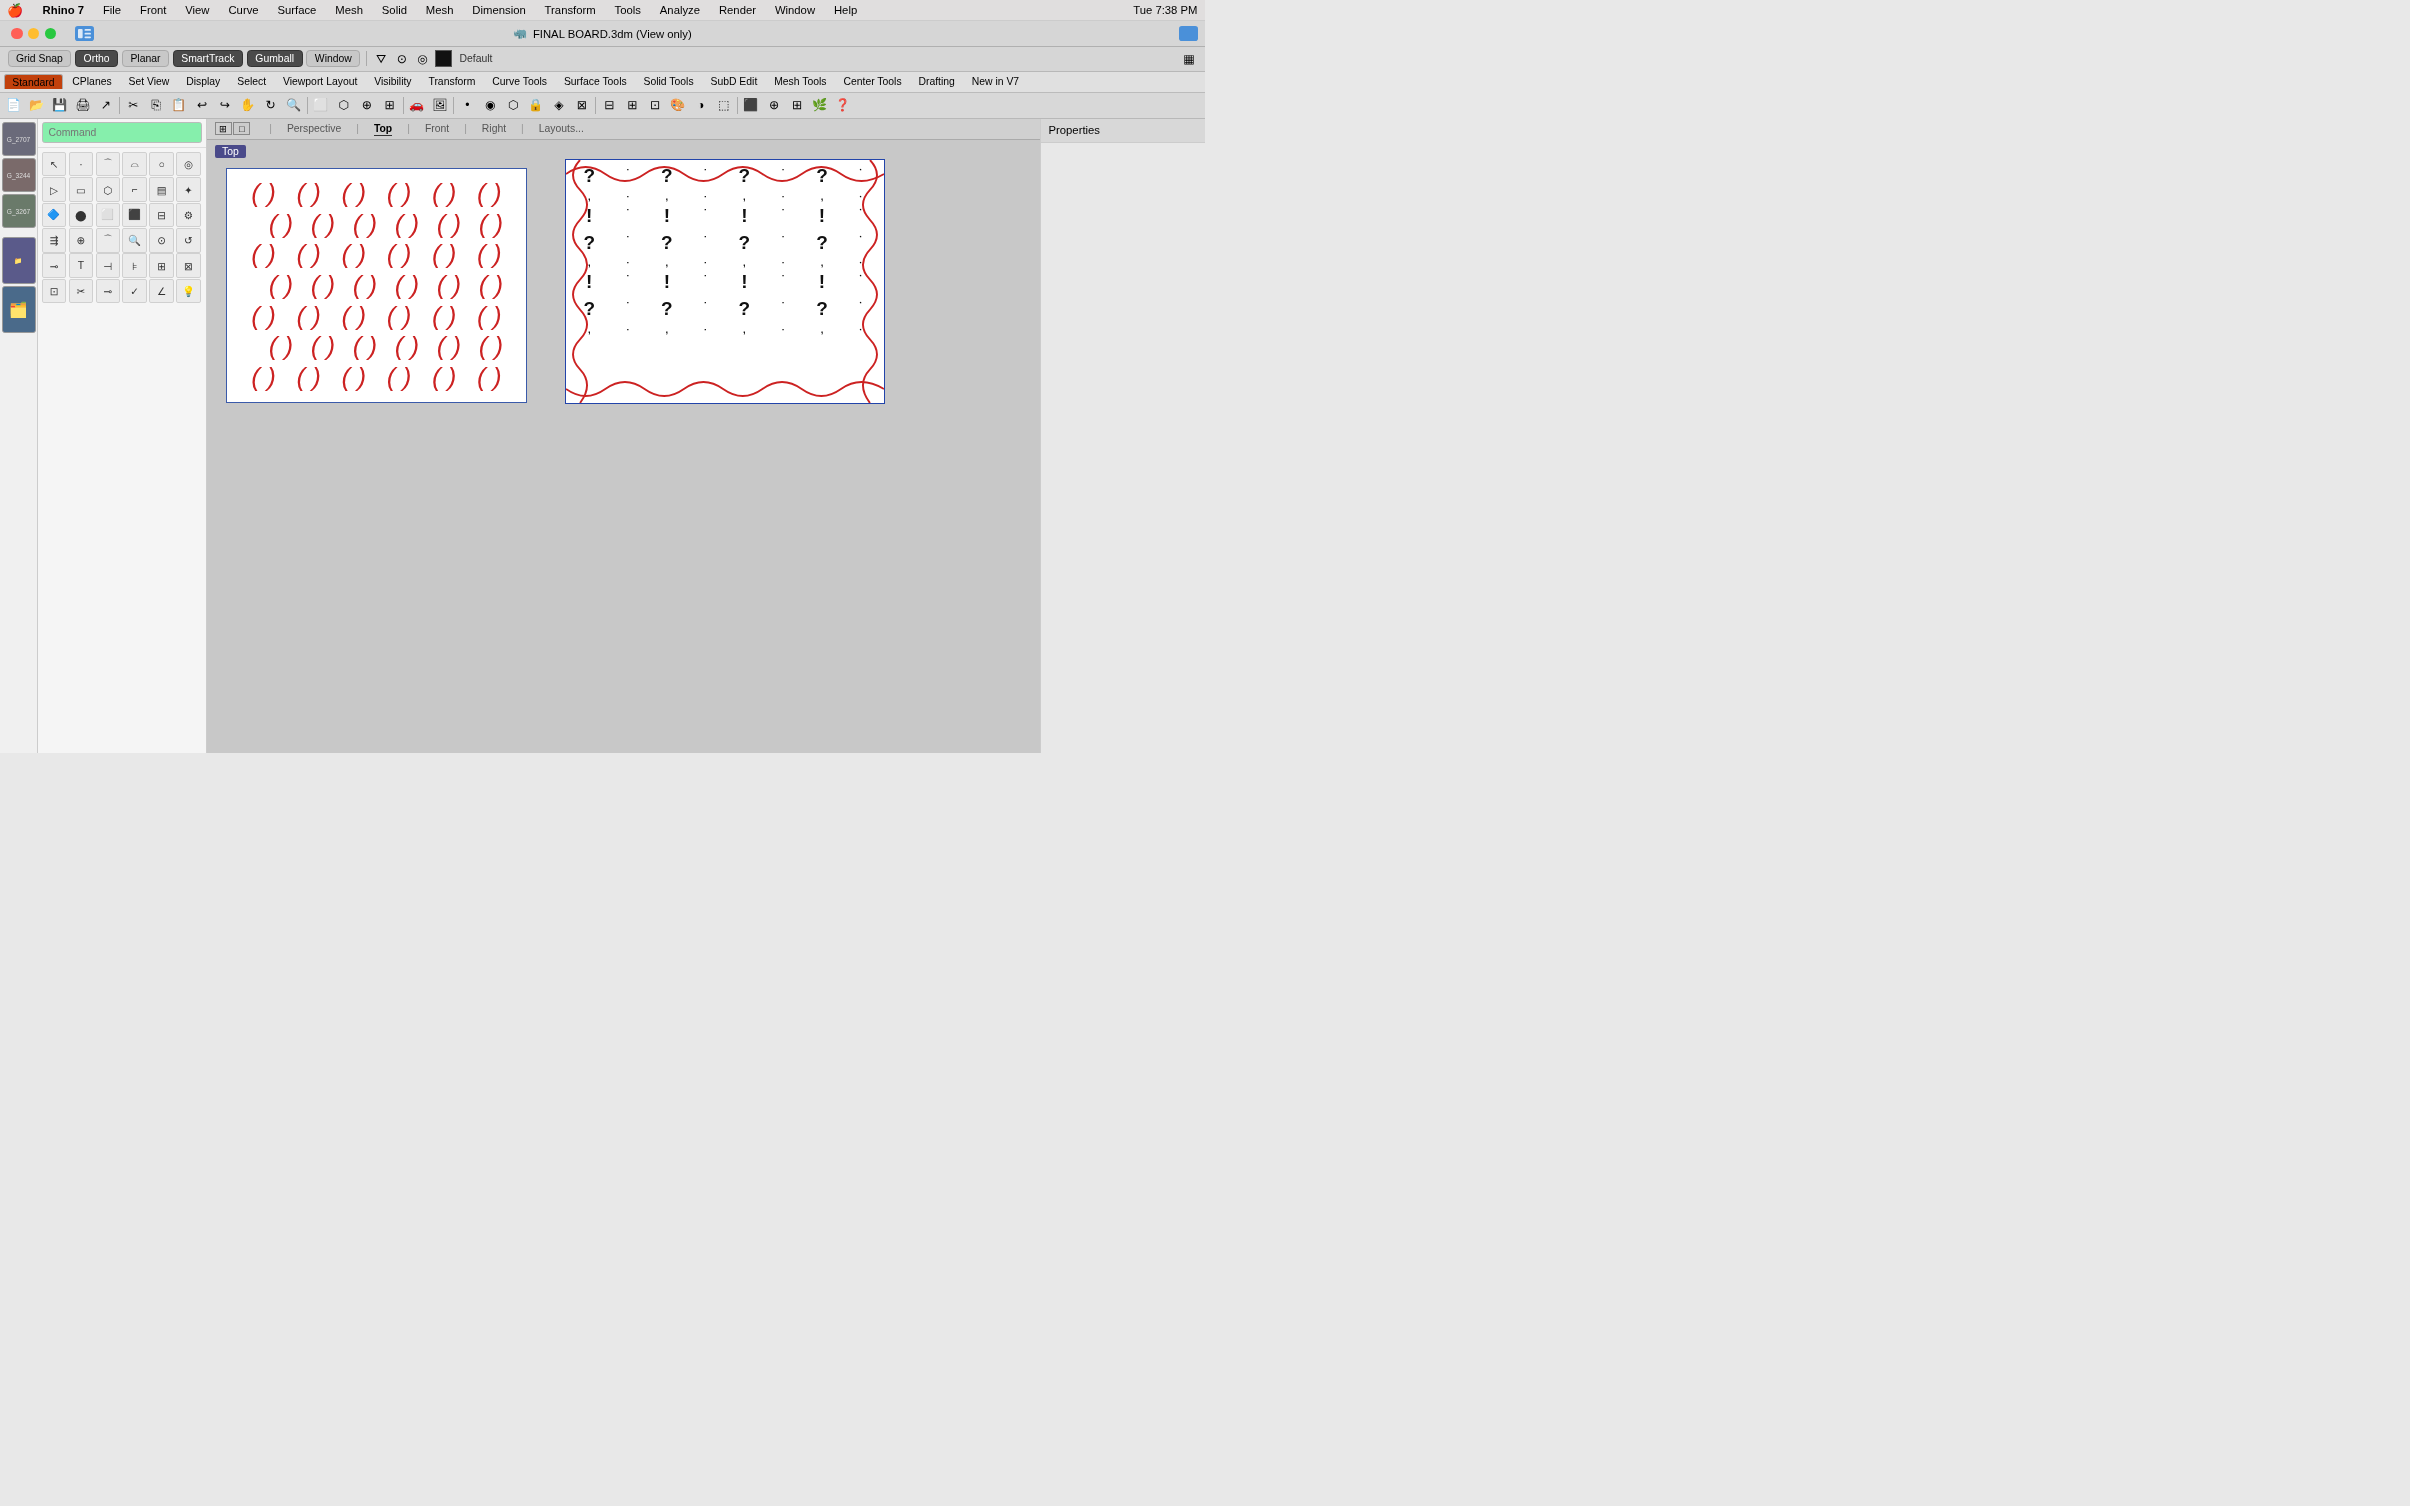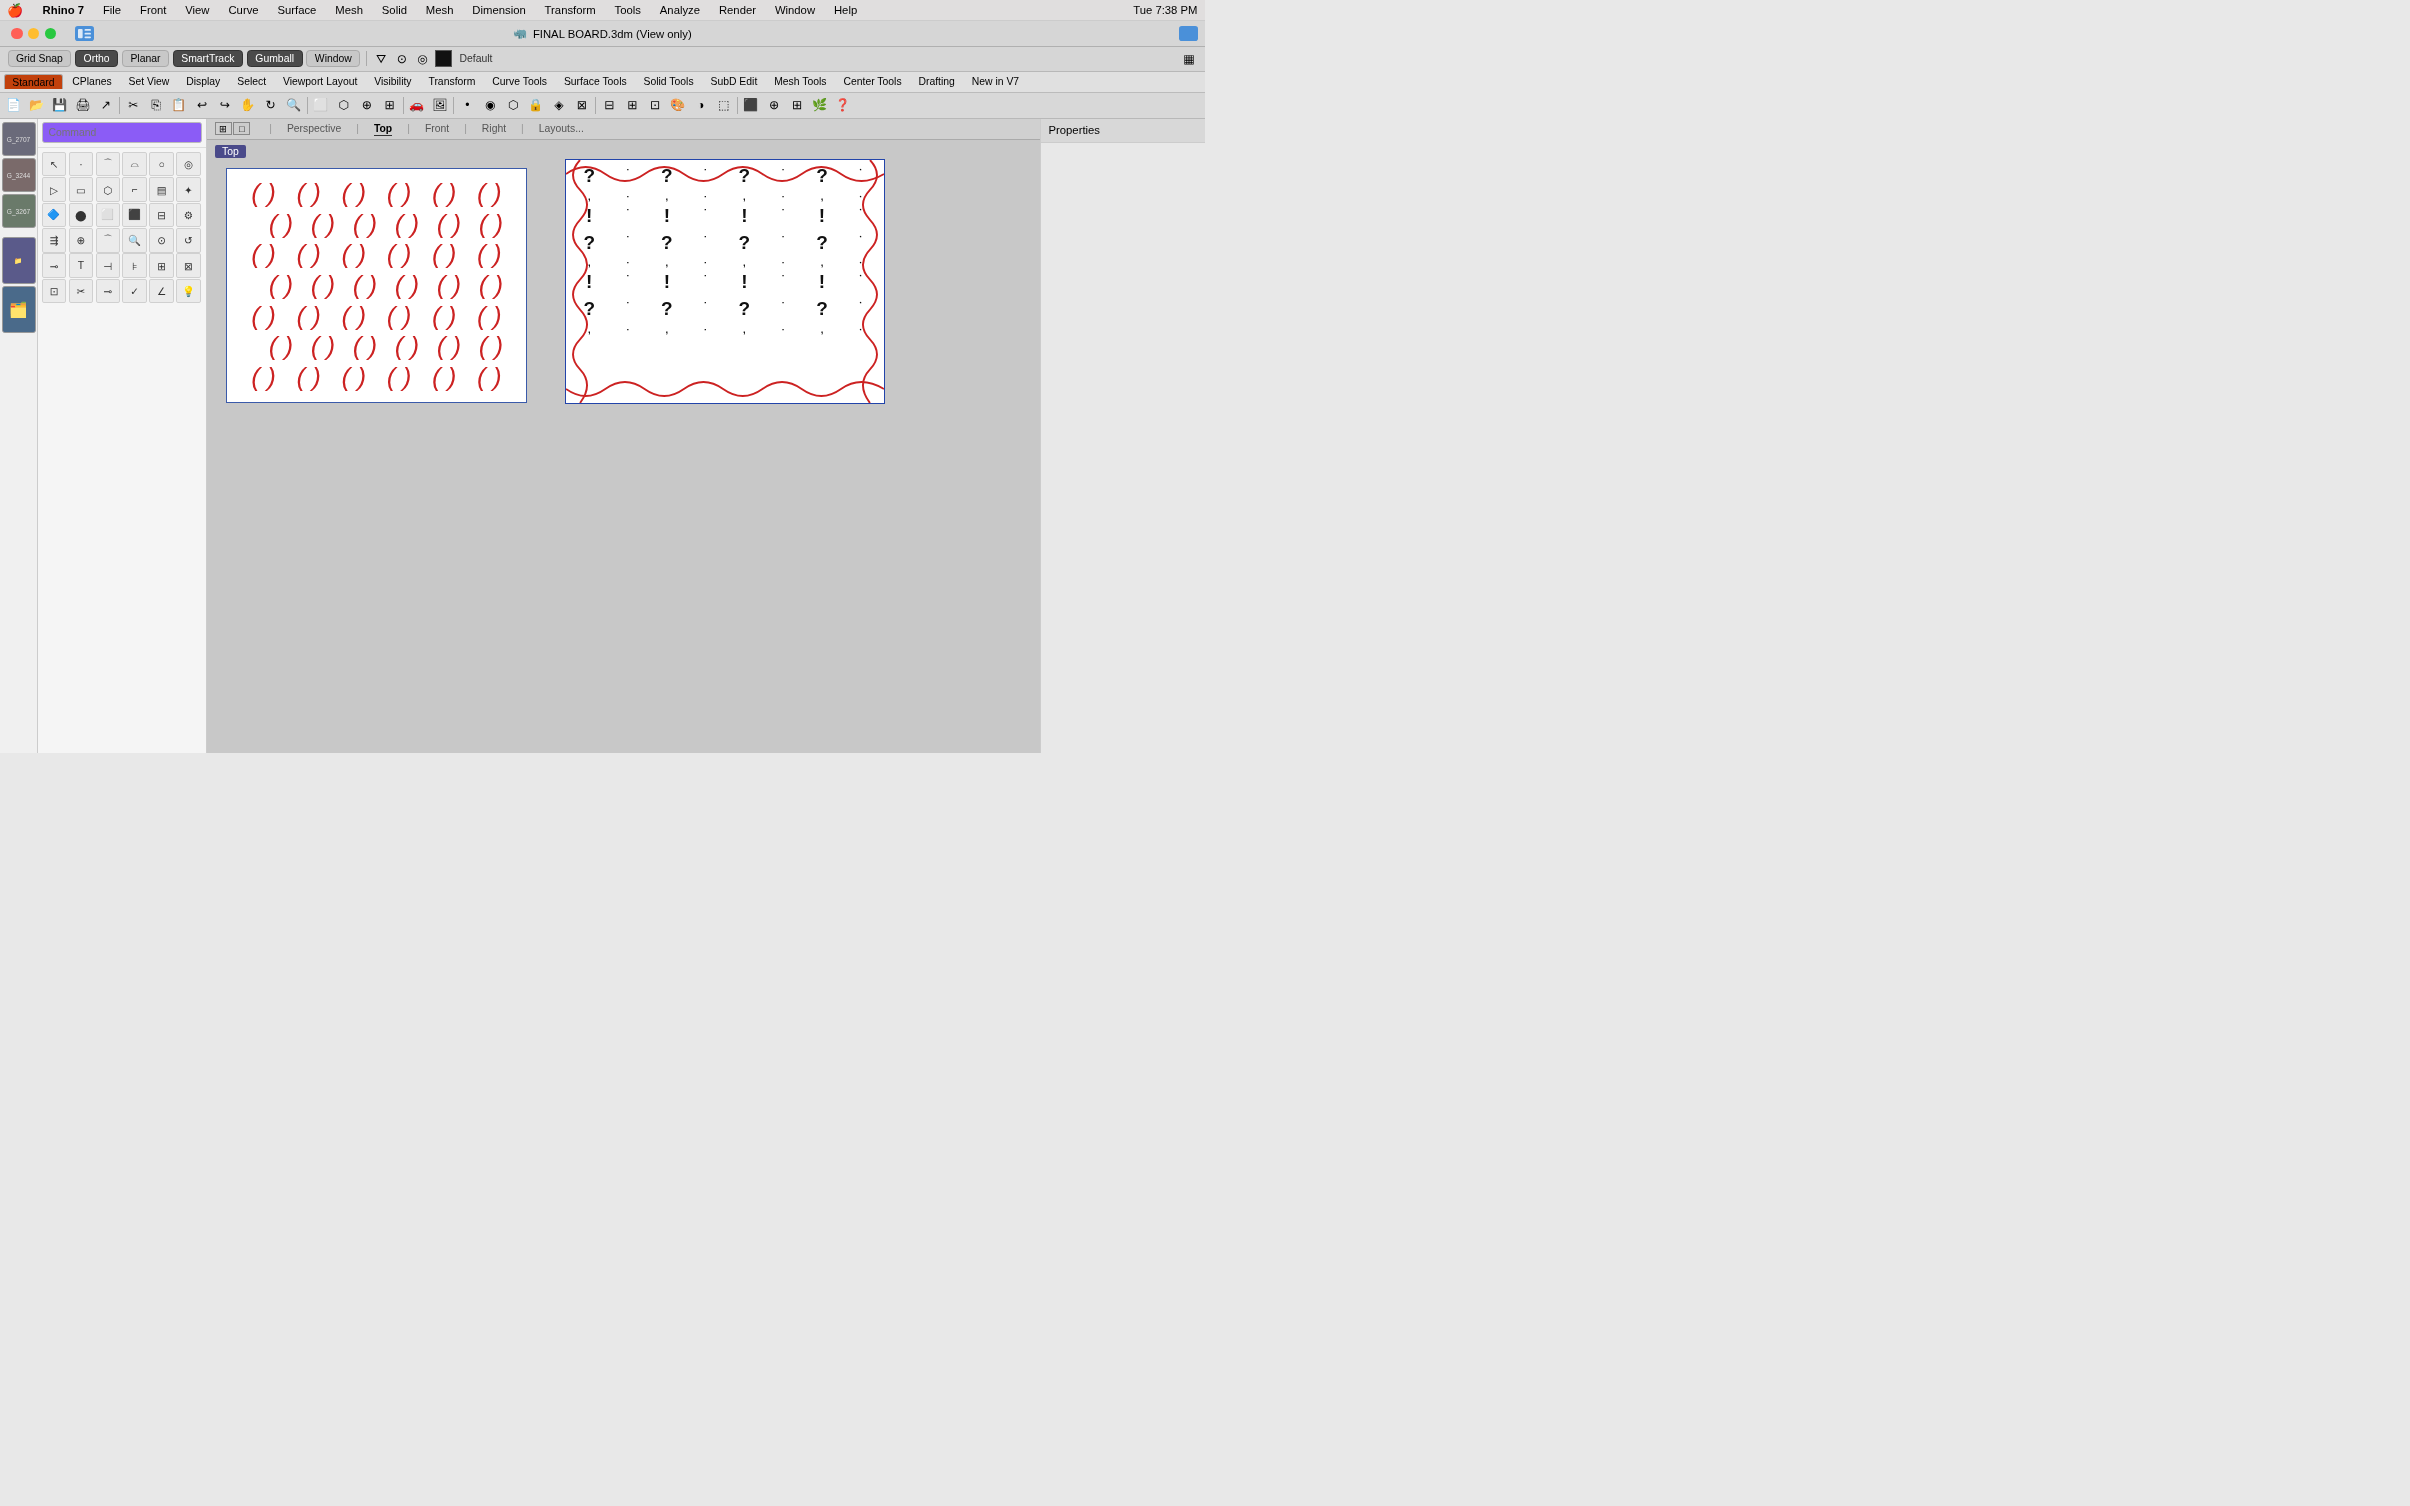--- a/index.html
+++ b/index.html
@@ -195,21 +195,21 @@
       padding: 3.8px;
       border-bottom: 0.9px solid #ddd;
     }
     #command-input {
       width: 100%;
       height: 21px;
       border: 0.9px solid #bbb;
       border-radius: 2.8px;
       padding: 1.9px 5.6px;
       font-size: 10.4px;
-      background: #8b5cf6;
+      background: #86efac;
     }
     #tool-grid {
       flex: 1;
       display: grid;
       grid-template-columns: repeat(6, 1fr);
       gap: 0.9px;
       padding: 3.8px;
       align-content: start;
     }
     .tool-cell {

